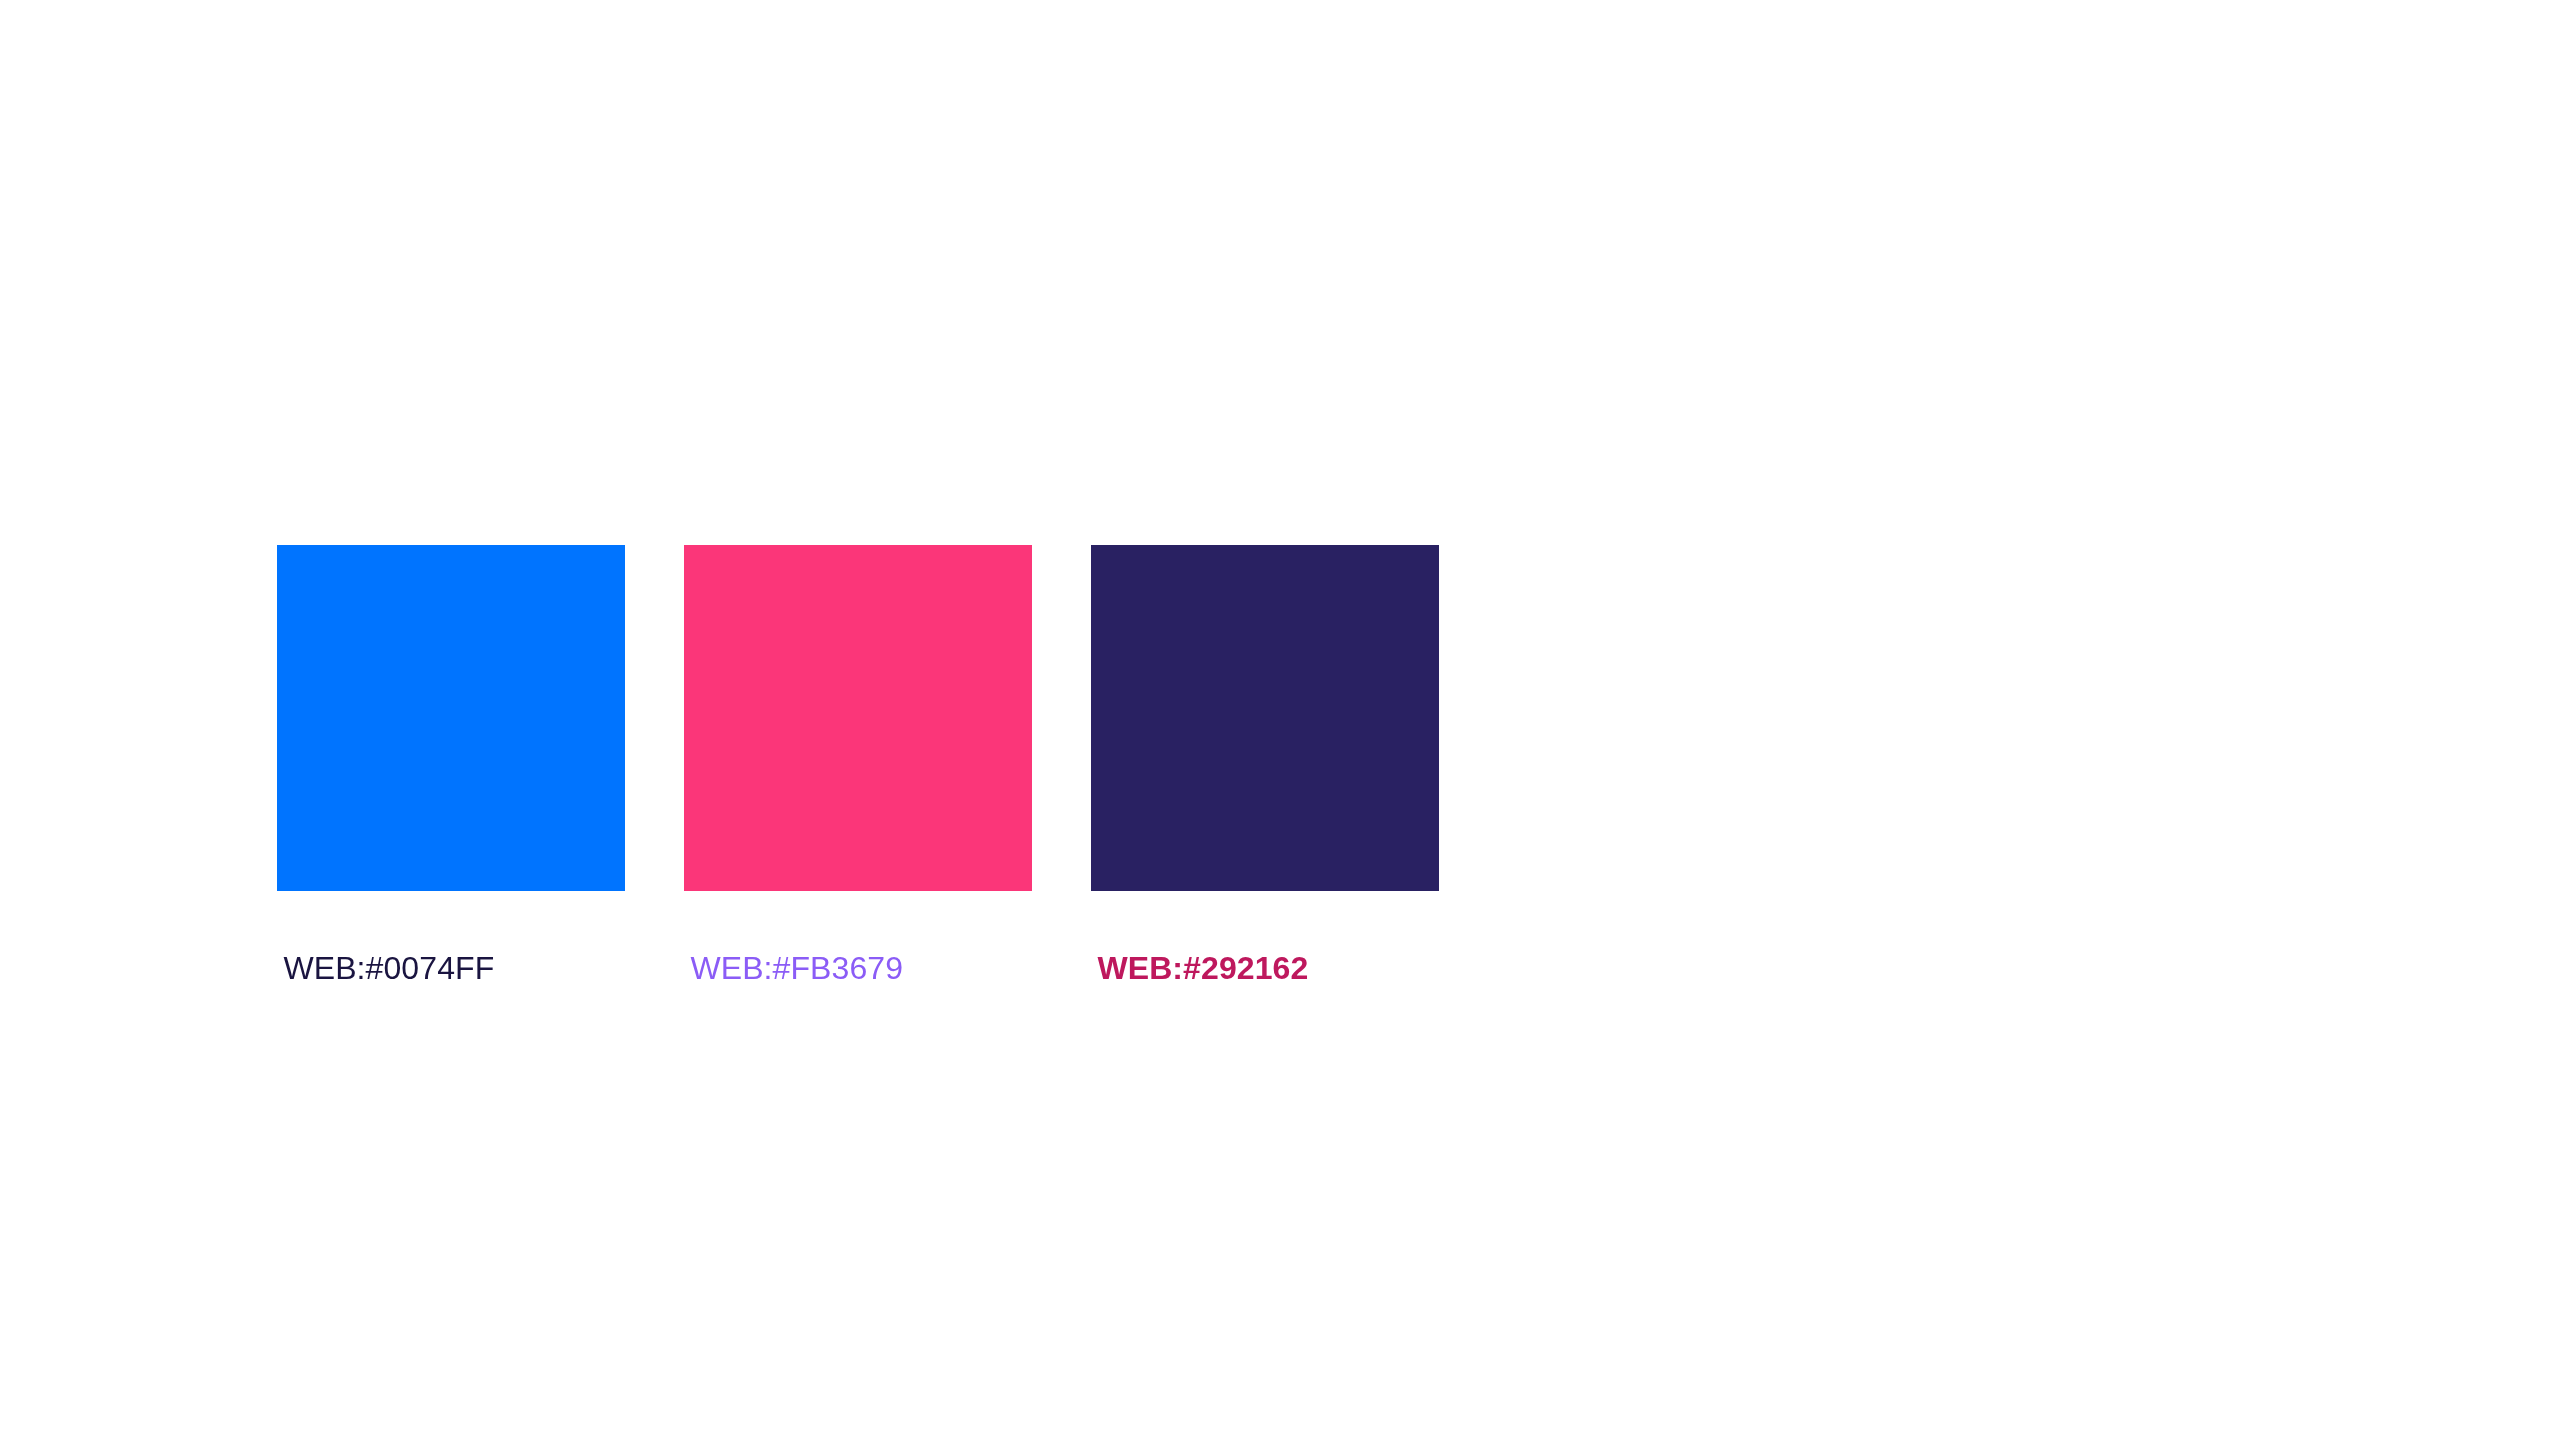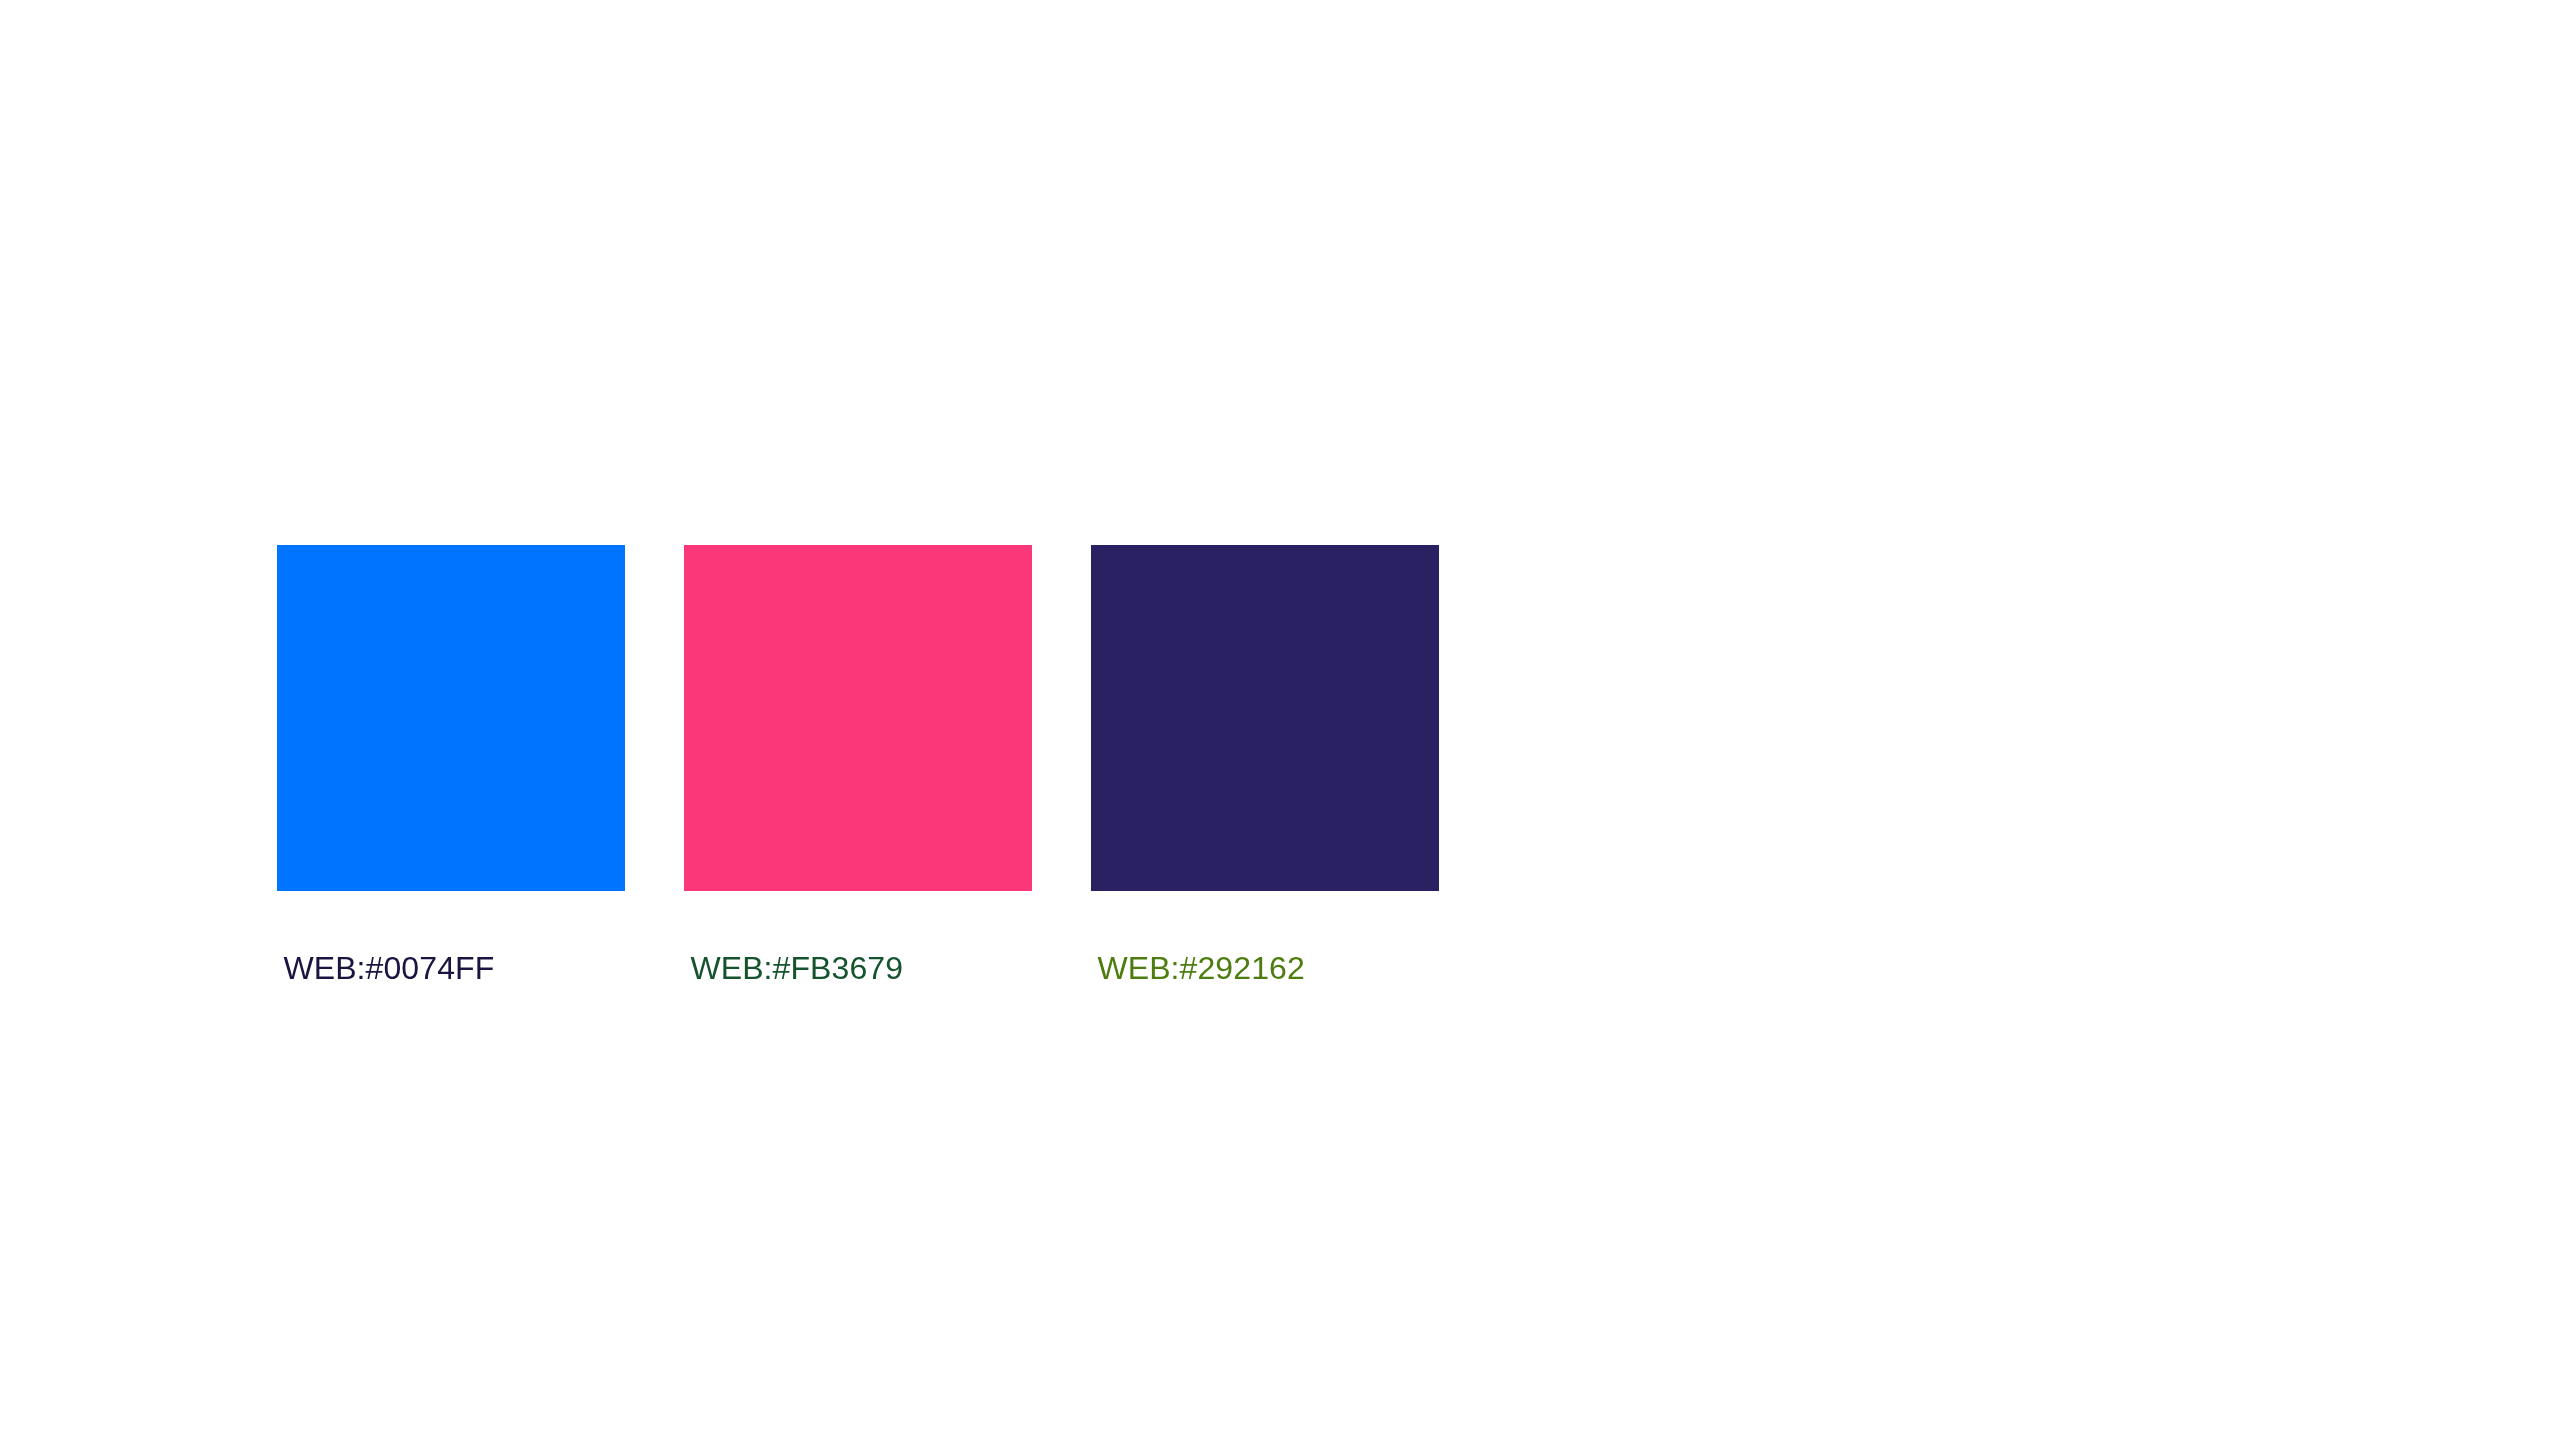--- a/index.html
+++ b/index.html
@@ -60,24 +60,24 @@
   <div id="swatch-row">
 
     <div class="swatch-item">
       <div class="swatch-chip" style="background-color: rgb(0, 116, 255);"></div>
       <div class="swatch-label" style="color: rgb(26, 20, 64);">WEB:#0074FF</div>
     </div>
 
 
     <div class="swatch-item">
       <div class="swatch-chip" style="background-color: rgb(251, 54, 121);"></div>
-      <div class="swatch-label" style="color: #14532d; text-align: center;">WEB:#FB3679</div>
+      <div class="swatch-label" style="color: #8b5cf6; text-align: center;">WEB:#FB3679</div>
     </div>
 
 
     <div class="swatch-item">
       <div class="swatch-chip" style="background-color: rgb(41, 33, 98);"></div>
-      <div class="swatch-label" style="color: #4d7c0f;">WEB:#292162</div>
+      <div class="swatch-label" style="color: #be185d; font-weight: bold;">WEB:#292162</div>
     </div>
 
   </div>
 </div>
 
 
 </body></html>

